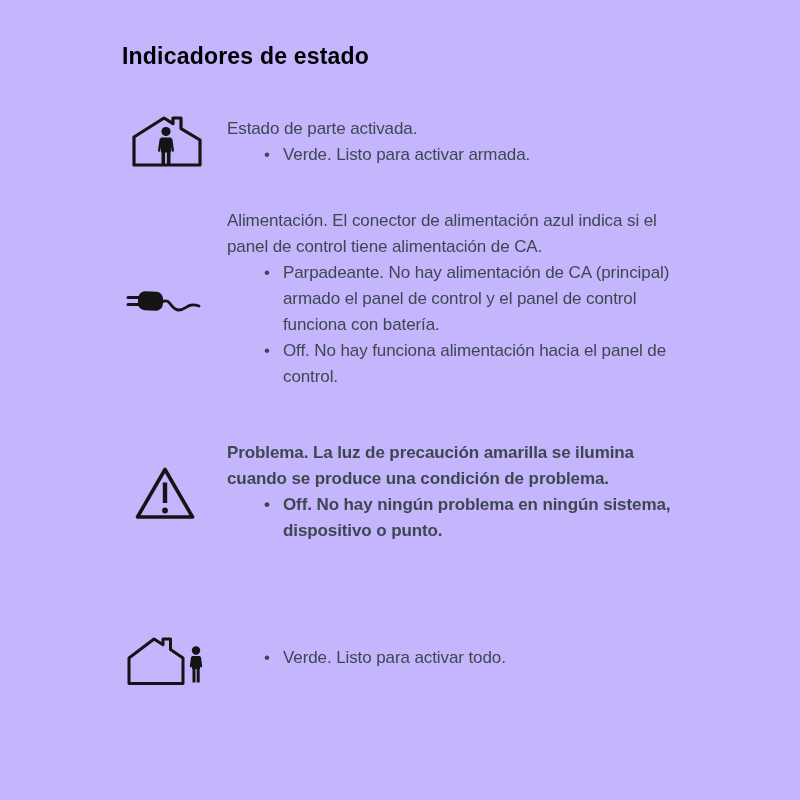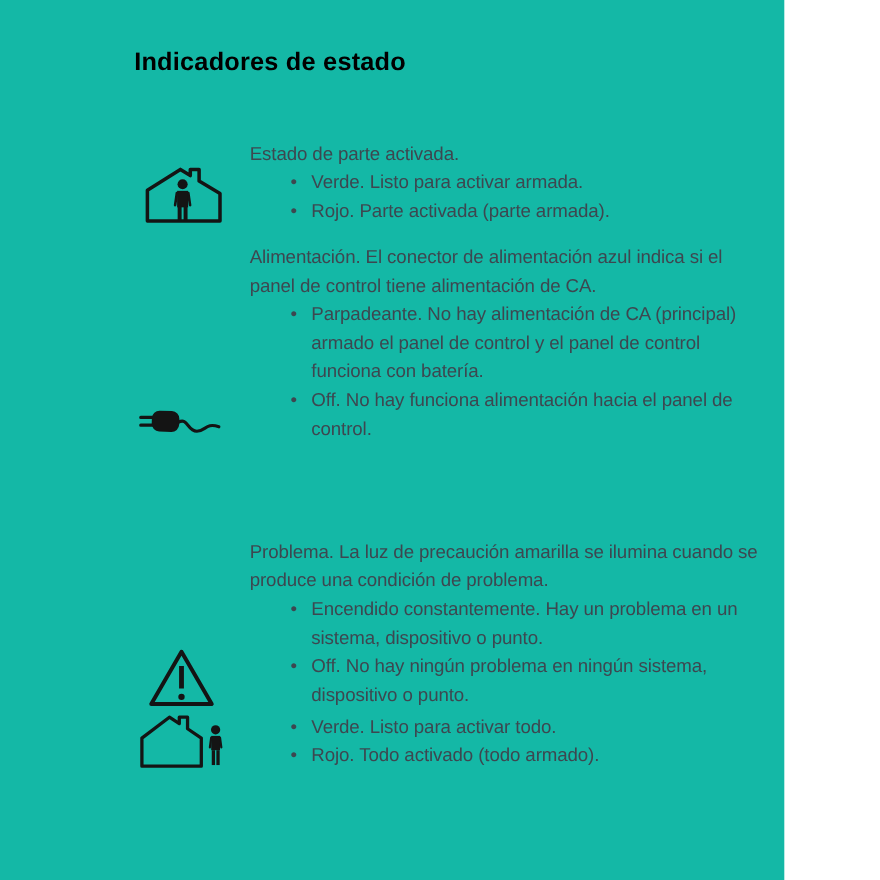--- a/index.html
+++ b/index.html
@@ -1,39 +1,38 @@
 <!DOCTYPE html>
 <html><head>
 <meta charset="utf-8">
 <style>
   html, body { margin: 0; padding: 0; background: #ffffff; }
   .page {
     position: relative;
-    width: 713px;
+    width: 800px;
     height: 800px;
-    background: #14b8a6;
+    background: #c4b5fd;
     font-family: "Liberation Sans", sans-serif;
     overflow: hidden;
   }
   .doc-title {
     position: absolute;
     left: 122px;
     top: 28px;
     font-size: 23px;
     font-weight: bold;
     color: #000000;
     letter-spacing: 0.2px;
   }
   .section {
     position: absolute;
     left: 122px;
     width: 575px;
     display: flex;
-    align-items: flex-end;
-    margin-top: 13px;
+    align-items: center;
   }
   .icon-cell {
     flex: 0 0 105px;
     width: 105px;
   }
   .text-cell {
     flex: 1 1 auto;
     width: 470px;
     color: #3d4750;
     font-size: 17px;
@@ -53,21 +52,21 @@
   }
   ul.bullets li::before {
     content: "\2022";
     position: absolute;
     left: 37px;
     top: 0;
     color: #3d4750;
   }
   .s1 { top: 114px; }
   .s2 { top: 208px; }
-  .s3 { top: 476px; }
+  .s3 { top: 440px; font-weight: bold; }
   .s4 { top: 628px; }
   .icon-1 { margin-top: 1px;  margin-left: 8px; }
   .icon-2 { margin-top: 8px;  margin-left: 4px; }
   .icon-3 { margin-top: 3px;  margin-left: 12px; }
   .icon-4 { margin-top: 7px;  margin-left: 4px; }
   svg { display: block; }
 </style>
 </head>
 <body>
 
@@ -83,21 +82,20 @@
         <rect x="31" y="22.5" width="10" height="15" fill="#141414"></rect>
         <rect x="31.5" y="37" width="3.6" height="12.5" fill="#141414"></rect>
         <rect x="36.9" y="37" width="3.6" height="12.5" fill="#141414"></rect>
         <path d="M30.8 24.5 L29.2 35.5 M41.2 24.5 L42.8 35.5" stroke="#141414" stroke-width="2.4" stroke-linecap="round" fill="none"></path>
       </svg>
     </div>
     <div class="text-cell">
       <p class="desc">Estado de parte activada.</p>
       <ul class="bullets">
         <li>Verde. Listo para activar armada.</li>
-        <li>Rojo. Parte activada (parte armada).</li>
       </ul>
     </div>
   </div>
 
   <div class="section s2">
     <div class="icon-cell">
       <svg class="icon-2" width="76" height="36" viewBox="0 0 76 36">
         <path d="M2 12.5 L14 12.5 M2 19.5 L14 19.5" stroke="#141414" stroke-width="3" stroke-linecap="round" fill="none"></path>
         <rect x="12" y="6.5" width="25" height="19" rx="7" fill="#141414" transform="rotate(2 24 16)"></rect>
         <path d="M36 17 C45 12 44 25 53 25 C61 25 61 17 73 21" fill="none" stroke="#141414" stroke-width="2.8" stroke-linecap="round"></path>
@@ -116,38 +114,36 @@
     <div class="icon-cell">
       <svg class="icon-3" width="62" height="57" viewBox="0 0 62 57">
         <path d="M31 4.5 L58.5 52 L3.5 52 Z" fill="none" stroke="#141414" stroke-width="3.6" stroke-linejoin="round"></path>
         <path d="M31 17.5 L31 38" stroke="#141414" stroke-width="4.4" fill="none"></path>
         <circle cx="31" cy="45.5" r="2.9" fill="#141414"></circle>
       </svg>
     </div>
     <div class="text-cell">
       <p class="desc">Problema. La luz de precaución amarilla se ilumina cuando se produce una condición de problema.</p>
       <ul class="bullets">
-        <li>Encendido constantemente. Hay un problema en un sistema, dispositivo o punto.</li>
         <li>Off. No hay ningún problema en ningún sistema, dispositivo o punto.</li>
       </ul>
     </div>
   </div>
 
   <div class="section s4">
     <div class="icon-cell">
       <svg class="icon-4" width="80" height="52" viewBox="0 0 80 52">
         <path d="M3 48.5 L3 23 L28 4 L37 9.8 L37 4 L44.5 4 L44.5 14.5 L57 23 L57 48.5 Z" fill="none" stroke="#141414" stroke-width="3" stroke-linejoin="round"></path>
         <circle cx="70" cy="15.5" r="4.2" fill="#141414"></circle>
         <rect x="66" y="21" width="8" height="13" fill="#141414"></rect>
         <rect x="66.5" y="34" width="3" height="13.5" fill="#141414"></rect>
         <rect x="70.7" y="34" width="3" height="13.5" fill="#141414"></rect>
         <path d="M66 22.5 L64.8 31.5 M74 22.5 L75.2 31.5" stroke="#141414" stroke-width="2" stroke-linecap="round" fill="none"></path>
       </svg>
     </div>
     <div class="text-cell">
       <ul class="bullets">
         <li>Verde. Listo para activar todo.</li>
-        <li>Rojo. Todo activado (todo armado).</li>
       </ul>
     </div>
   </div>
 
 </div>
 
 </body></html>

